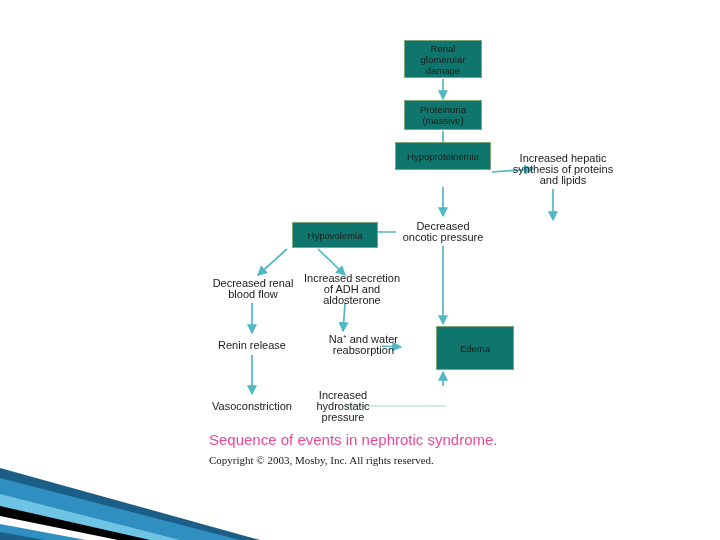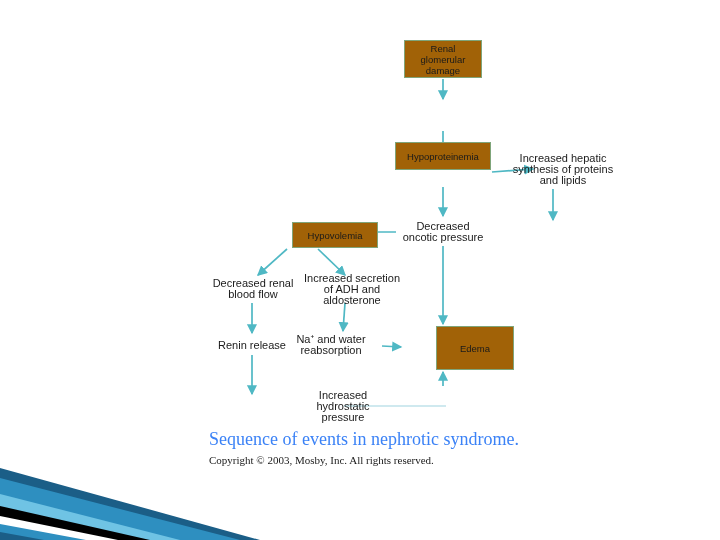--- a/index.html
+++ b/index.html
@@ -28,21 +28,21 @@
   #diagram {
     position: absolute;
     left: 0;
     top: 0;
     width: 720px;
     height: 540px;
   }
   .node {
     position: absolute;
     box-sizing: border-box;
-    background: #a16207;
+    background: #0f766e;
     border: 1px solid #7fa57a;
     color: #1a1a1a;
     font-size: 9.5px;
     line-height: 11px;
     text-align: center;
     display: flex;
     align-items: center;
     justify-content: center;
     padding: 2px 3px;
   }
@@ -54,23 +54,23 @@
     line-height: 11px;
     text-align: center;
     display: flex;
     align-items: center;
     justify-content: center;
     background: transparent;
     border: none;
   }
   .caption {
     position: absolute;
-    color: #3b82f6;
-    font-family: Liberation Serif, serif;
-    font-size: 18px;
+    color: #ec4899;
+    font-family: Liberation Sans, sans-serif;
+    font-size: 15px;
     line-height: 15px;
     white-space: nowrap;
   }
   .copyright {
     position: absolute;
     color: #1a1a1a;
     font-family: "Liberation Serif", serif;
     font-size: 11px;
     line-height: 10px;
     white-space: nowrap;
@@ -140,20 +140,24 @@
 
       <line x1="344" y1="406" x2="446" y2="406" stroke="#9fd3e0" stroke-width="1.2" fill="none"></line>
     </svg>
 
     <div class="node" style="left:404px; top:40px; width:78px; height:38px;">
       <span style="white-space:pre-line;">Renal
 glomerular
 damage</span>
     </div>
 
+    <div class="node" style="left:404px; top:100px; width:78px; height:30px;">
+      <span style="white-space:pre-line;">Proteinuria
+(massive)</span>
+    </div>
 
     <div class="node" style="left:395px; top:142px; width:96px; height:28px;">
       <span style="white-space:pre-line;">Hypoproteinemia</span>
     </div>
 
     <div class="plain" style="left:508px; top:150px; width:110px; height:38px;">
       <span style="white-space:pre-line;">Increased hepatic
 synthesis of proteins
 and lipids</span>
     </div>
@@ -175,29 +179,32 @@
 
     <div class="plain" style="left:208px; top:276px; width:90px; height:26px;">
       <span style="white-space:pre-line;">Decreased renal
 blood flow</span>
     </div>
 
     <div class="plain" style="left:212px; top:336px; width:80px; height:18px;">
       <span style="white-space:pre-line;">Renin release</span>
     </div>
 
-    <div class="plain" style="left:292px; top:332px; width:78px; height:26px;">
+    <div class="plain" style="left:320px; top:332px; width:78px; height:26px;justify-content:flex-end;">
       <span style="white-space:pre-line;">Na⁺ and water
 reabsorption</span>
     </div>
 
     <div class="node" style="left:404px; top:326px; width:78px; height:44px;margin-left:32px;">
       <span style="white-space:pre-line;">Edema</span>
     </div>
 
+    <div class="plain" style="left:206px; top:397px; width:92px; height:18px;">
+      <span style="white-space:pre-line;">Vasoconstriction</span>
+    </div>
 
     <div class="plain" style="left:308px; top:388px; width:70px; height:36px;">
       <span style="white-space:pre-line;">Increased
 hydrostatic
 pressure</span>
     </div>
 
   </div>
 
   <div class="caption" style="left:209px; top:432px;">Sequence of events in nephrotic syndrome.</div>

